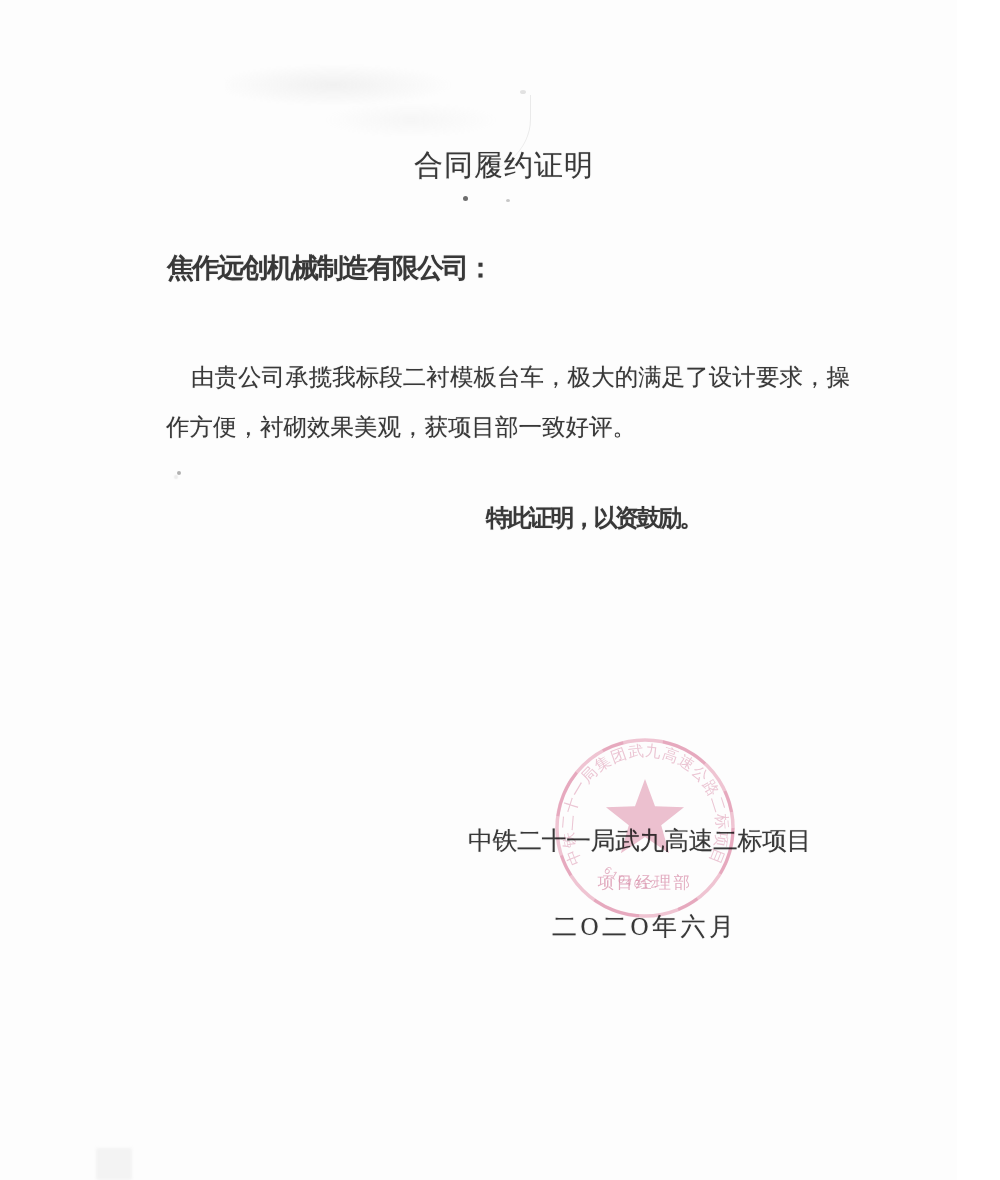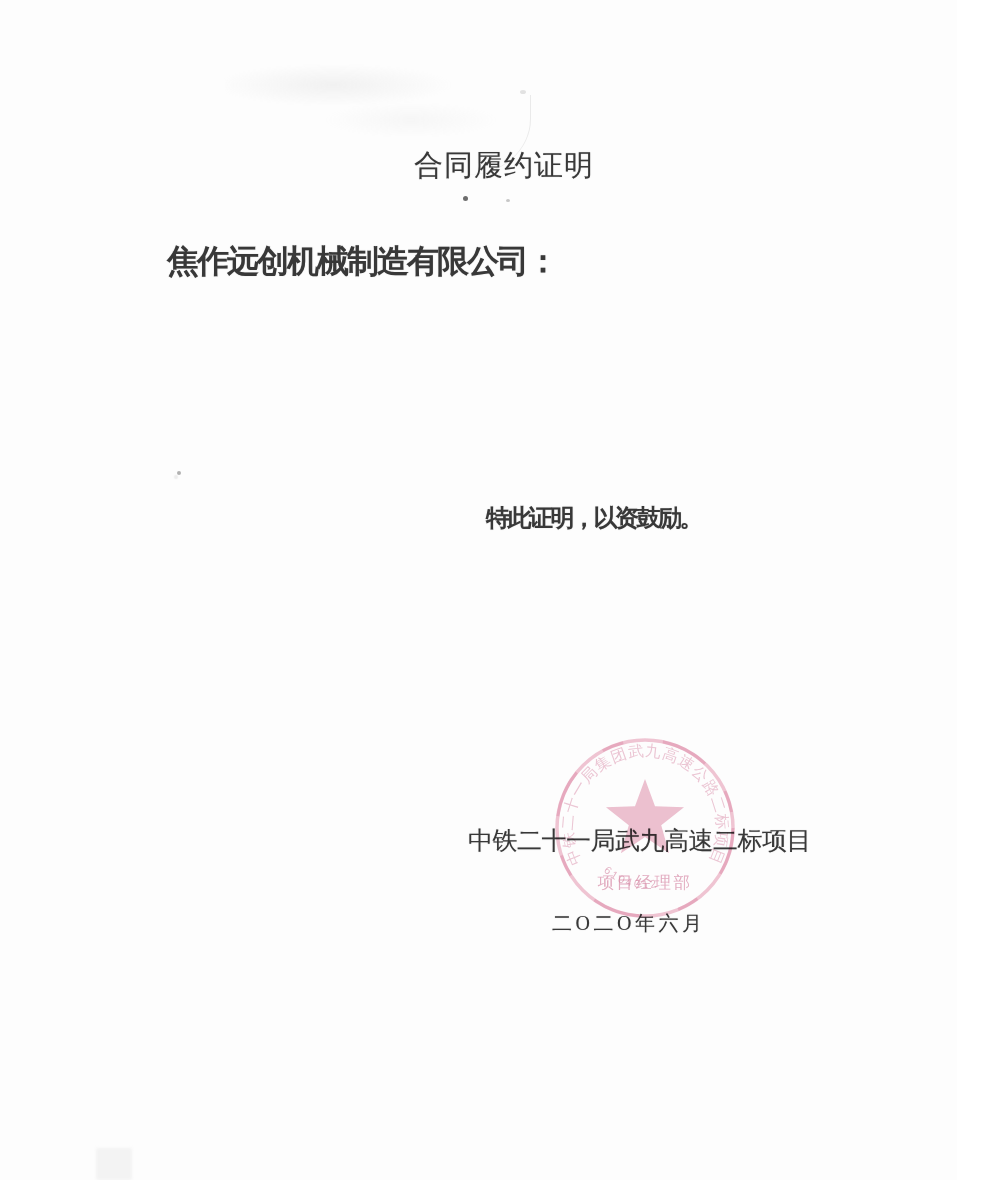--- a/index.html
+++ b/index.html
@@ -25,22 +25,22 @@
   }
   .doc-title {
     left: 414px;
     top: 146px;
     font-size: 29px;
     letter-spacing: 1px;
     font-weight: 500;
   }
   .addressee {
     left: 167px;
-    top: 240px;
-    font-size: 32px;
+    top: 250px;
+    font-size: 27px;
     font-weight: bold;
     letter-spacing: -2px;
     font-family: Liberation Mono, monospace;
   }
   .body-block {
     position: absolute;
     left: 166px;
     top: 352px;
     width: 684px;
     font-size: 23.5px;
@@ -67,21 +67,21 @@
   .signature {
     left: 468px;
     top: 824px;
     font-size: 25px;
     letter-spacing: -0.5px;
     z-index: 2;
   }
   .date {
     left: 552px;
     top: 910px;
-    font-size: 20px;
+    font-size: 25px;
     letter-spacing: 3.5px;
     z-index: 2;
   }
   
   .stamp {
     position: absolute;
     left: 540px;
     top: 723px;
     width: 220px;
     height: 220px;
@@ -129,20 +129,24 @@
   <div class="artifact speck-1"></div>
   <div class="artifact dot-1"></div>
   <div class="artifact dot-2"></div>
   <div class="artifact dot-3"></div>
   <div class="artifact corner-patch"></div>
 
   <div class="ink doc-title">合同履约证明</div>
 
   <div class="ink addressee">焦作远创机械制造有限公司：</div>
 
+  <div class="body-block">
+    <div class="body-line first">由贵公司承揽我标段二衬模板台车，极大的满足了设计要求，操</div>
+    <div class="body-line">作方便，衬砌效果美观，获项目部一致好评。</div>
+  </div>
 
   <div class="ink closing">特此证明，以资鼓励。</div>
 
   <div class="ink signature">中铁二十一局武九高速二标项目</div>
 
   <div class="ink date">二O二O年六月</div>
 
   <svg class="stamp" viewBox="0 0 220 220">
     <defs>
       <path id="arcTop" d="M 42.6,141 A 72,72 0 1 1 167.4,141" fill="none"></path>

